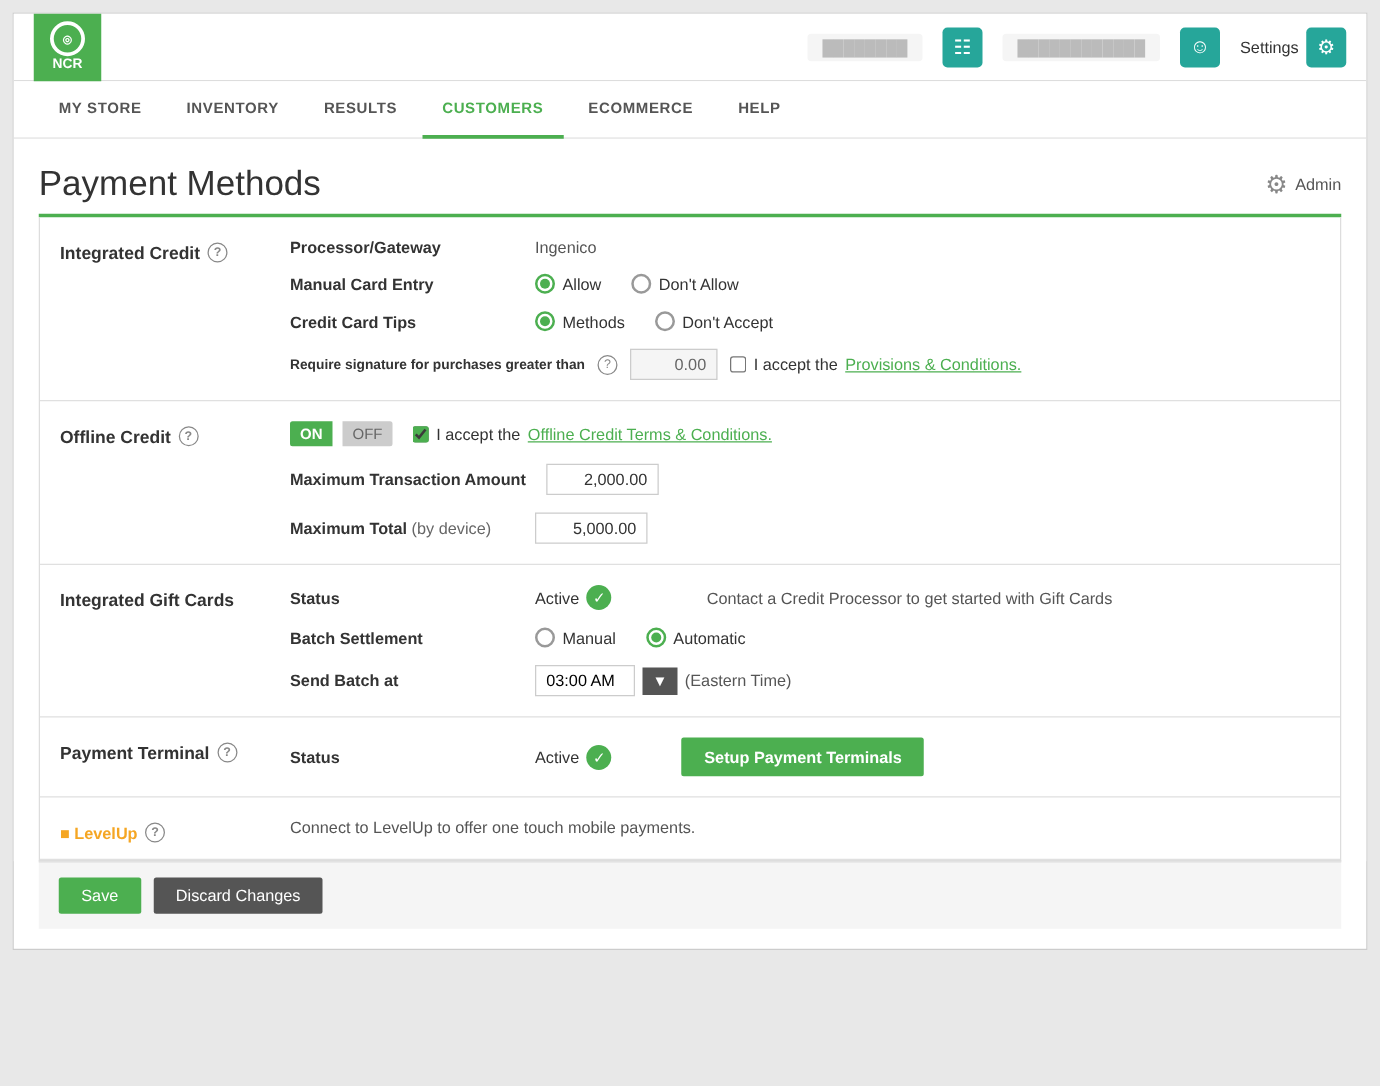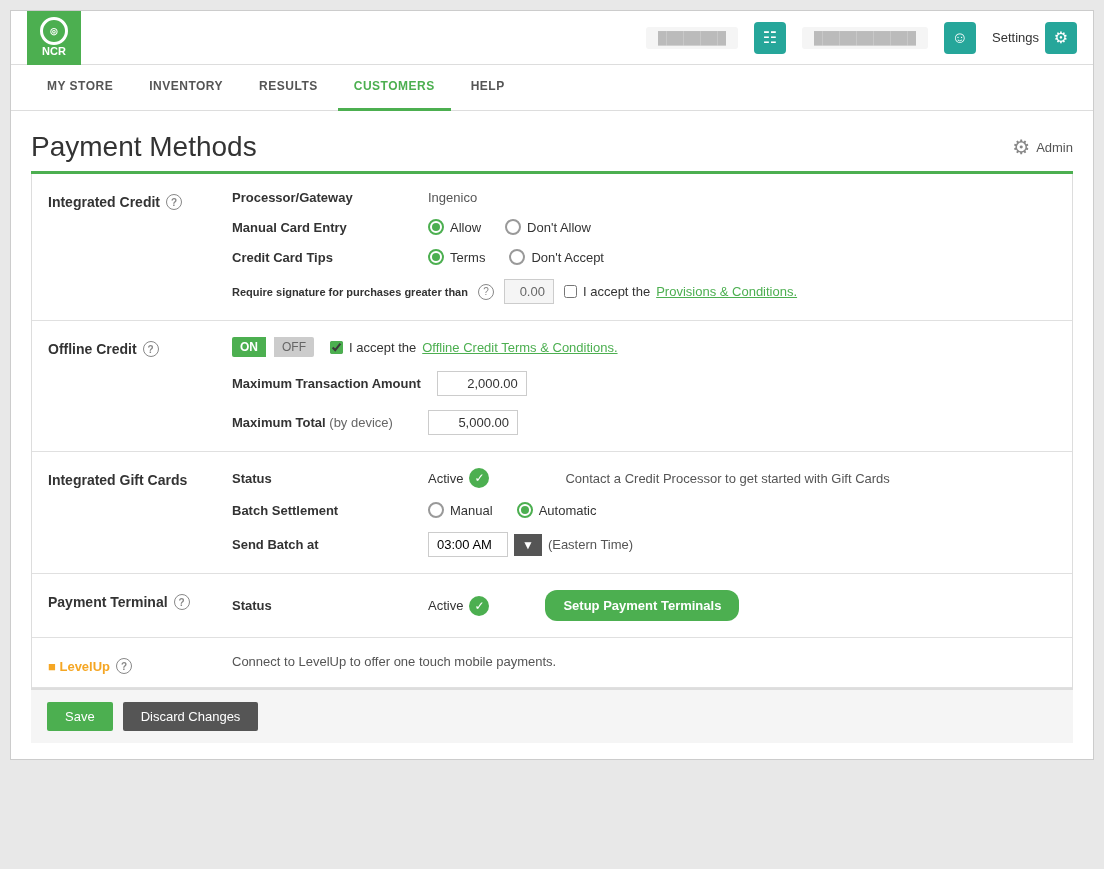--- a/index.html
+++ b/index.html
@@ -148,21 +148,21 @@
     .radio-empty { width: 16px; height: 16px; border-radius: 50%; border: 2px solid #999; background: #fff; }
 
     
     .sig-row {
       display: flex;
       align-items: center;
       gap: 10px;
     }
     .sig-label { font-weight: bold; font-size: 11px; color: #333; }
     .sig-input {
-      width: 50px;
+      width: 70px;
       border: 1px solid #ccc;
       background: #f5f5f5;
       padding: 4px 8px;
       text-align: right;
       font-size: 13px;
       color: #666;
     }
     .checkbox-item { display: flex; align-items: center; gap: 6px; }
     .green-link { color: #4caf50; text-decoration: underline; cursor: pointer; font-size: 13px; }
 
@@ -203,21 +203,21 @@
 
     
     .setup-btn {
       background: #4caf50;
       color: #fff;
       border: none;
       padding: 8px 18px;
       font-size: 13px;
       font-weight: bold;
       cursor: pointer;
-      border-radius: 12px;
+      border-radius: 2px;
     }
 
     
     .bottom-bar {
       display: flex;
       gap: 10px;
       padding: 12px 16px;
       background: #f5f5f5;
       border-top: 1px solid #ddd;
     }
@@ -285,20 +285,21 @@
         <div class="settings-gear">⚙</div>
       </div>
     </div>
   </div>
 
   <div class="nav">
     <div class="nav-item">MY STORE</div>
     <div class="nav-item">INVENTORY</div>
     <div class="nav-item">RESULTS</div>
     <div class="nav-item active">CUSTOMERS</div>
+    <div class="nav-item">ECOMMERCE</div>
     <div class="nav-item">HELP</div>
   </div>
 
   <div style="padding: 20px 20px 0 20px; background:#fff;">
     <div class="page-header">
       <h1 class="page-title">Payment Methods</h1>
       <div class="admin-badge">
         <span class="admin-gear">⚙</span>
         <span>Admin</span>
       </div>
@@ -333,21 +334,21 @@
                 <span>Don't Allow</span>
               </label>
             </div>
           </div>
 
           <div class="field-row">
             <div class="field-label">Credit Card Tips</div>
             <div class="radio-group">
               <label class="radio-option">
                 <div class="radio-filled"></div>
-                <span>Terms</span>
+                <span>Methods</span>
               </label>
               <label class="radio-option">
                 <div class="radio-empty"></div>
                 <span>Don't Accept</span>
               </label>
             </div>
           </div>
 
           <div class="sig-row">
             <span class="sig-label">Require signature for purchases greater than</span>

